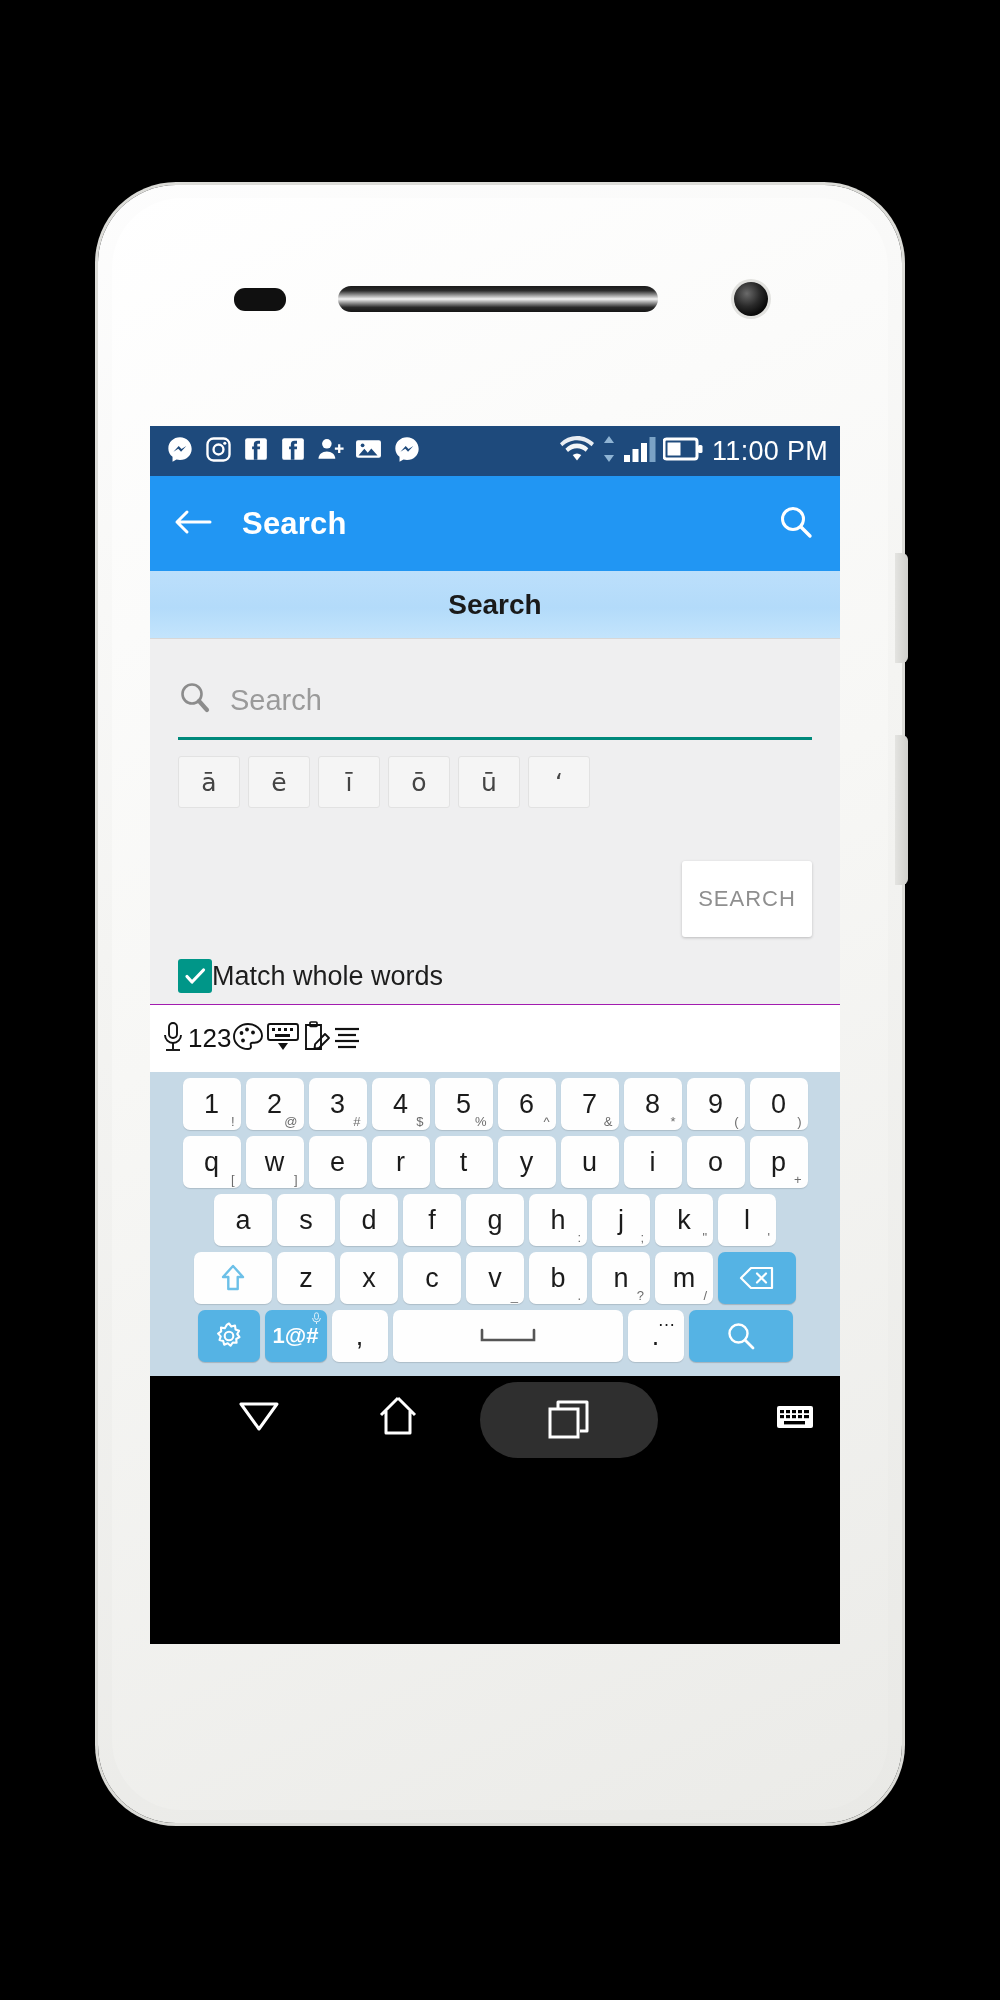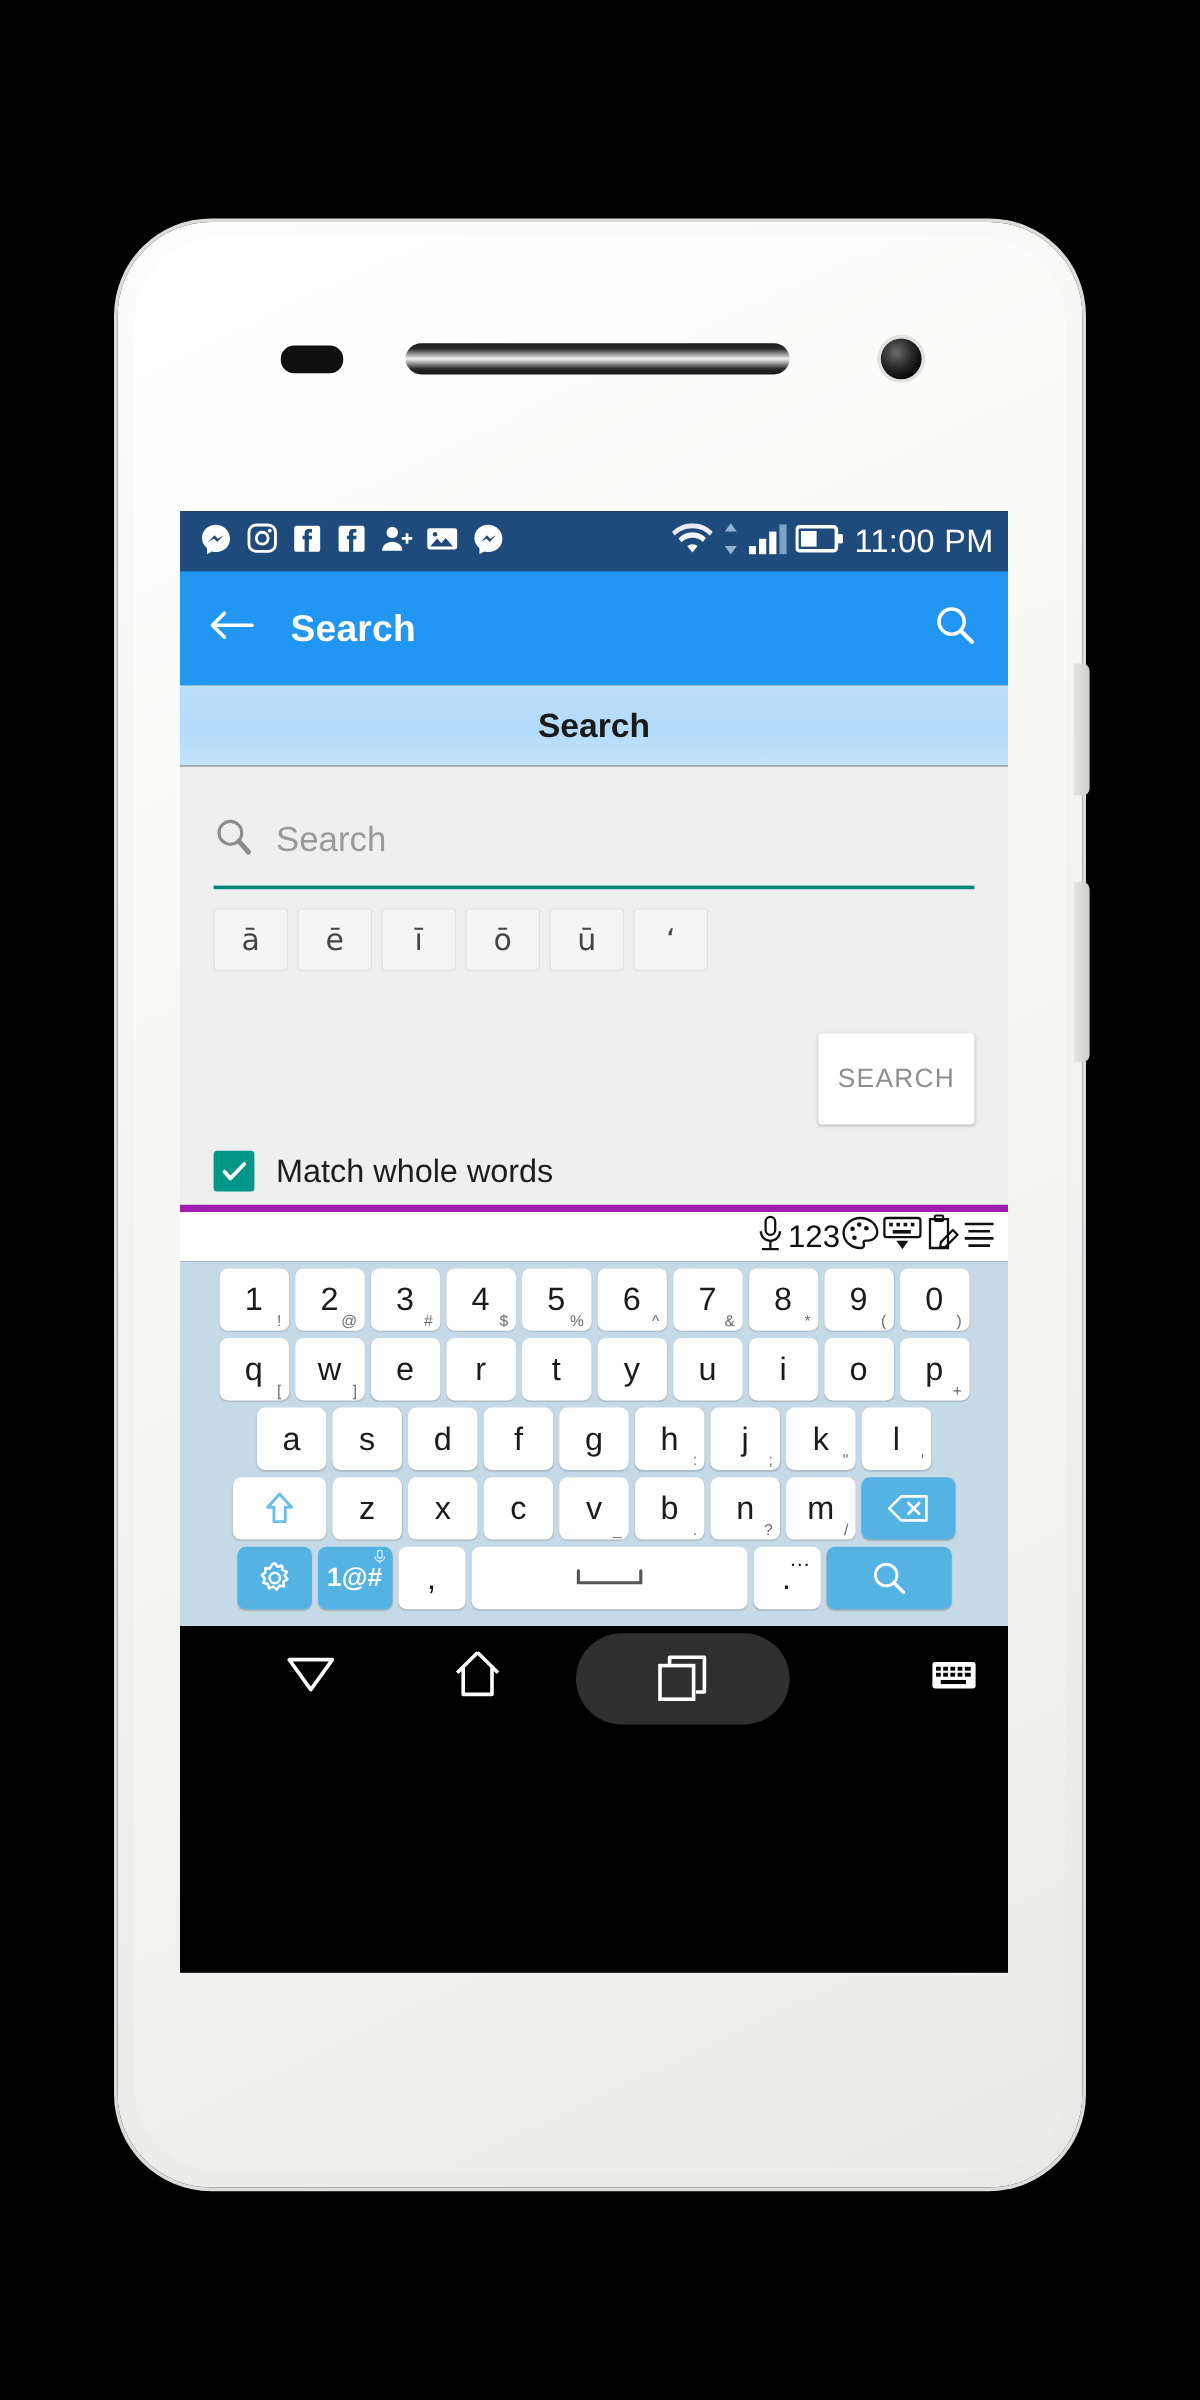--- a/index.html
+++ b/index.html
@@ -131,27 +131,27 @@
   }
 
   #match-row {
     position:absolute; left:28px; top:320px;
     display:flex; align-items:center;
   }
   #match-checkbox {
     width:34px; height:34px; background:#009688; border-radius:3px;
     display:flex; align-items:center; justify-content:center;
   }
-  #match-label { font-size:27px; color:#1d1d1d; margin-left:18px; }
+  #match-label { font-size:27px; color:#1d1d1d; }
 
   
   #kb-toolbar {
-    height:47px; background:#fff;
-    border-top:6px solid #a21caf;
-    display:flex; align-items:center; justify-content:flex-end;
+    height:68px; background:#fff;
+    border-top:1px solid #a21caf;
+    display:flex; align-items:center; justify-content:flex-start;
     padding:0 8px;
   }
   #kb-toolbar-numbers { font-size:26px; color:#111; font-family:"Liberation Sans", sans-serif; }
 
   
   #keyboard {
     background:#c6d9e6; padding:6px 5px 8px 5px;
   }
   .kb-row { display:flex; justify-content:center; gap:5px; margin-bottom:6px; }
   .key {

